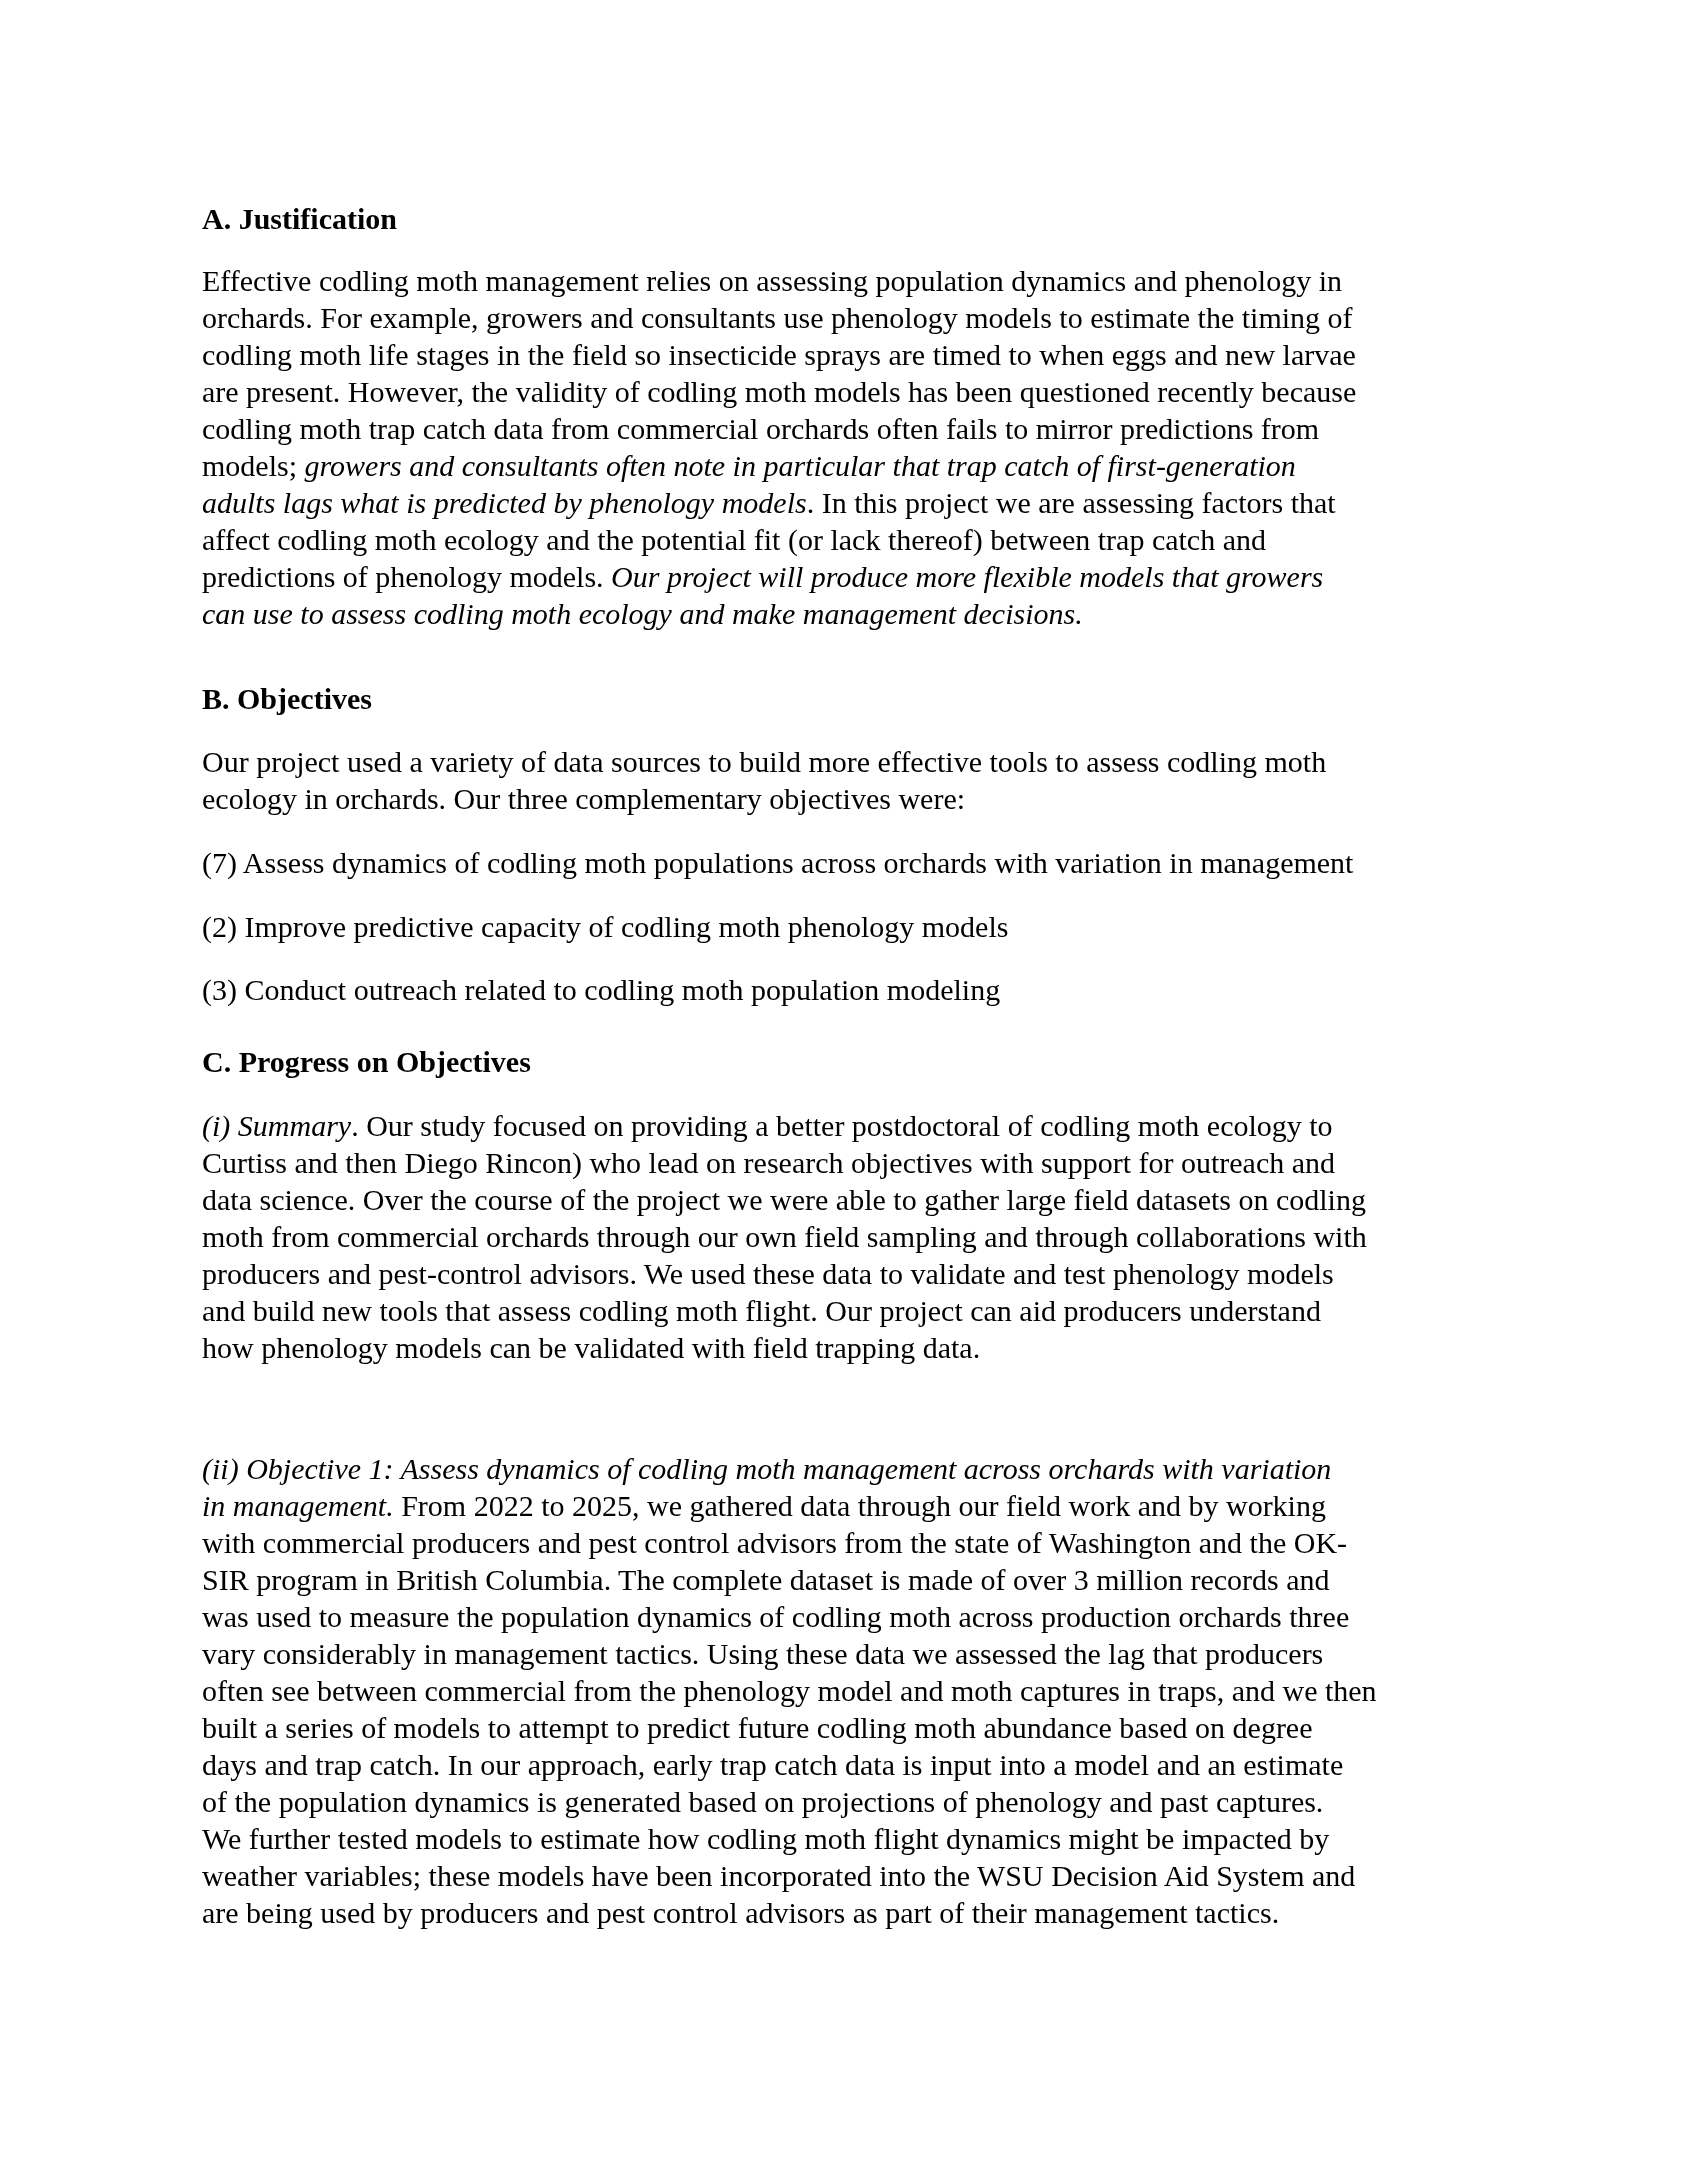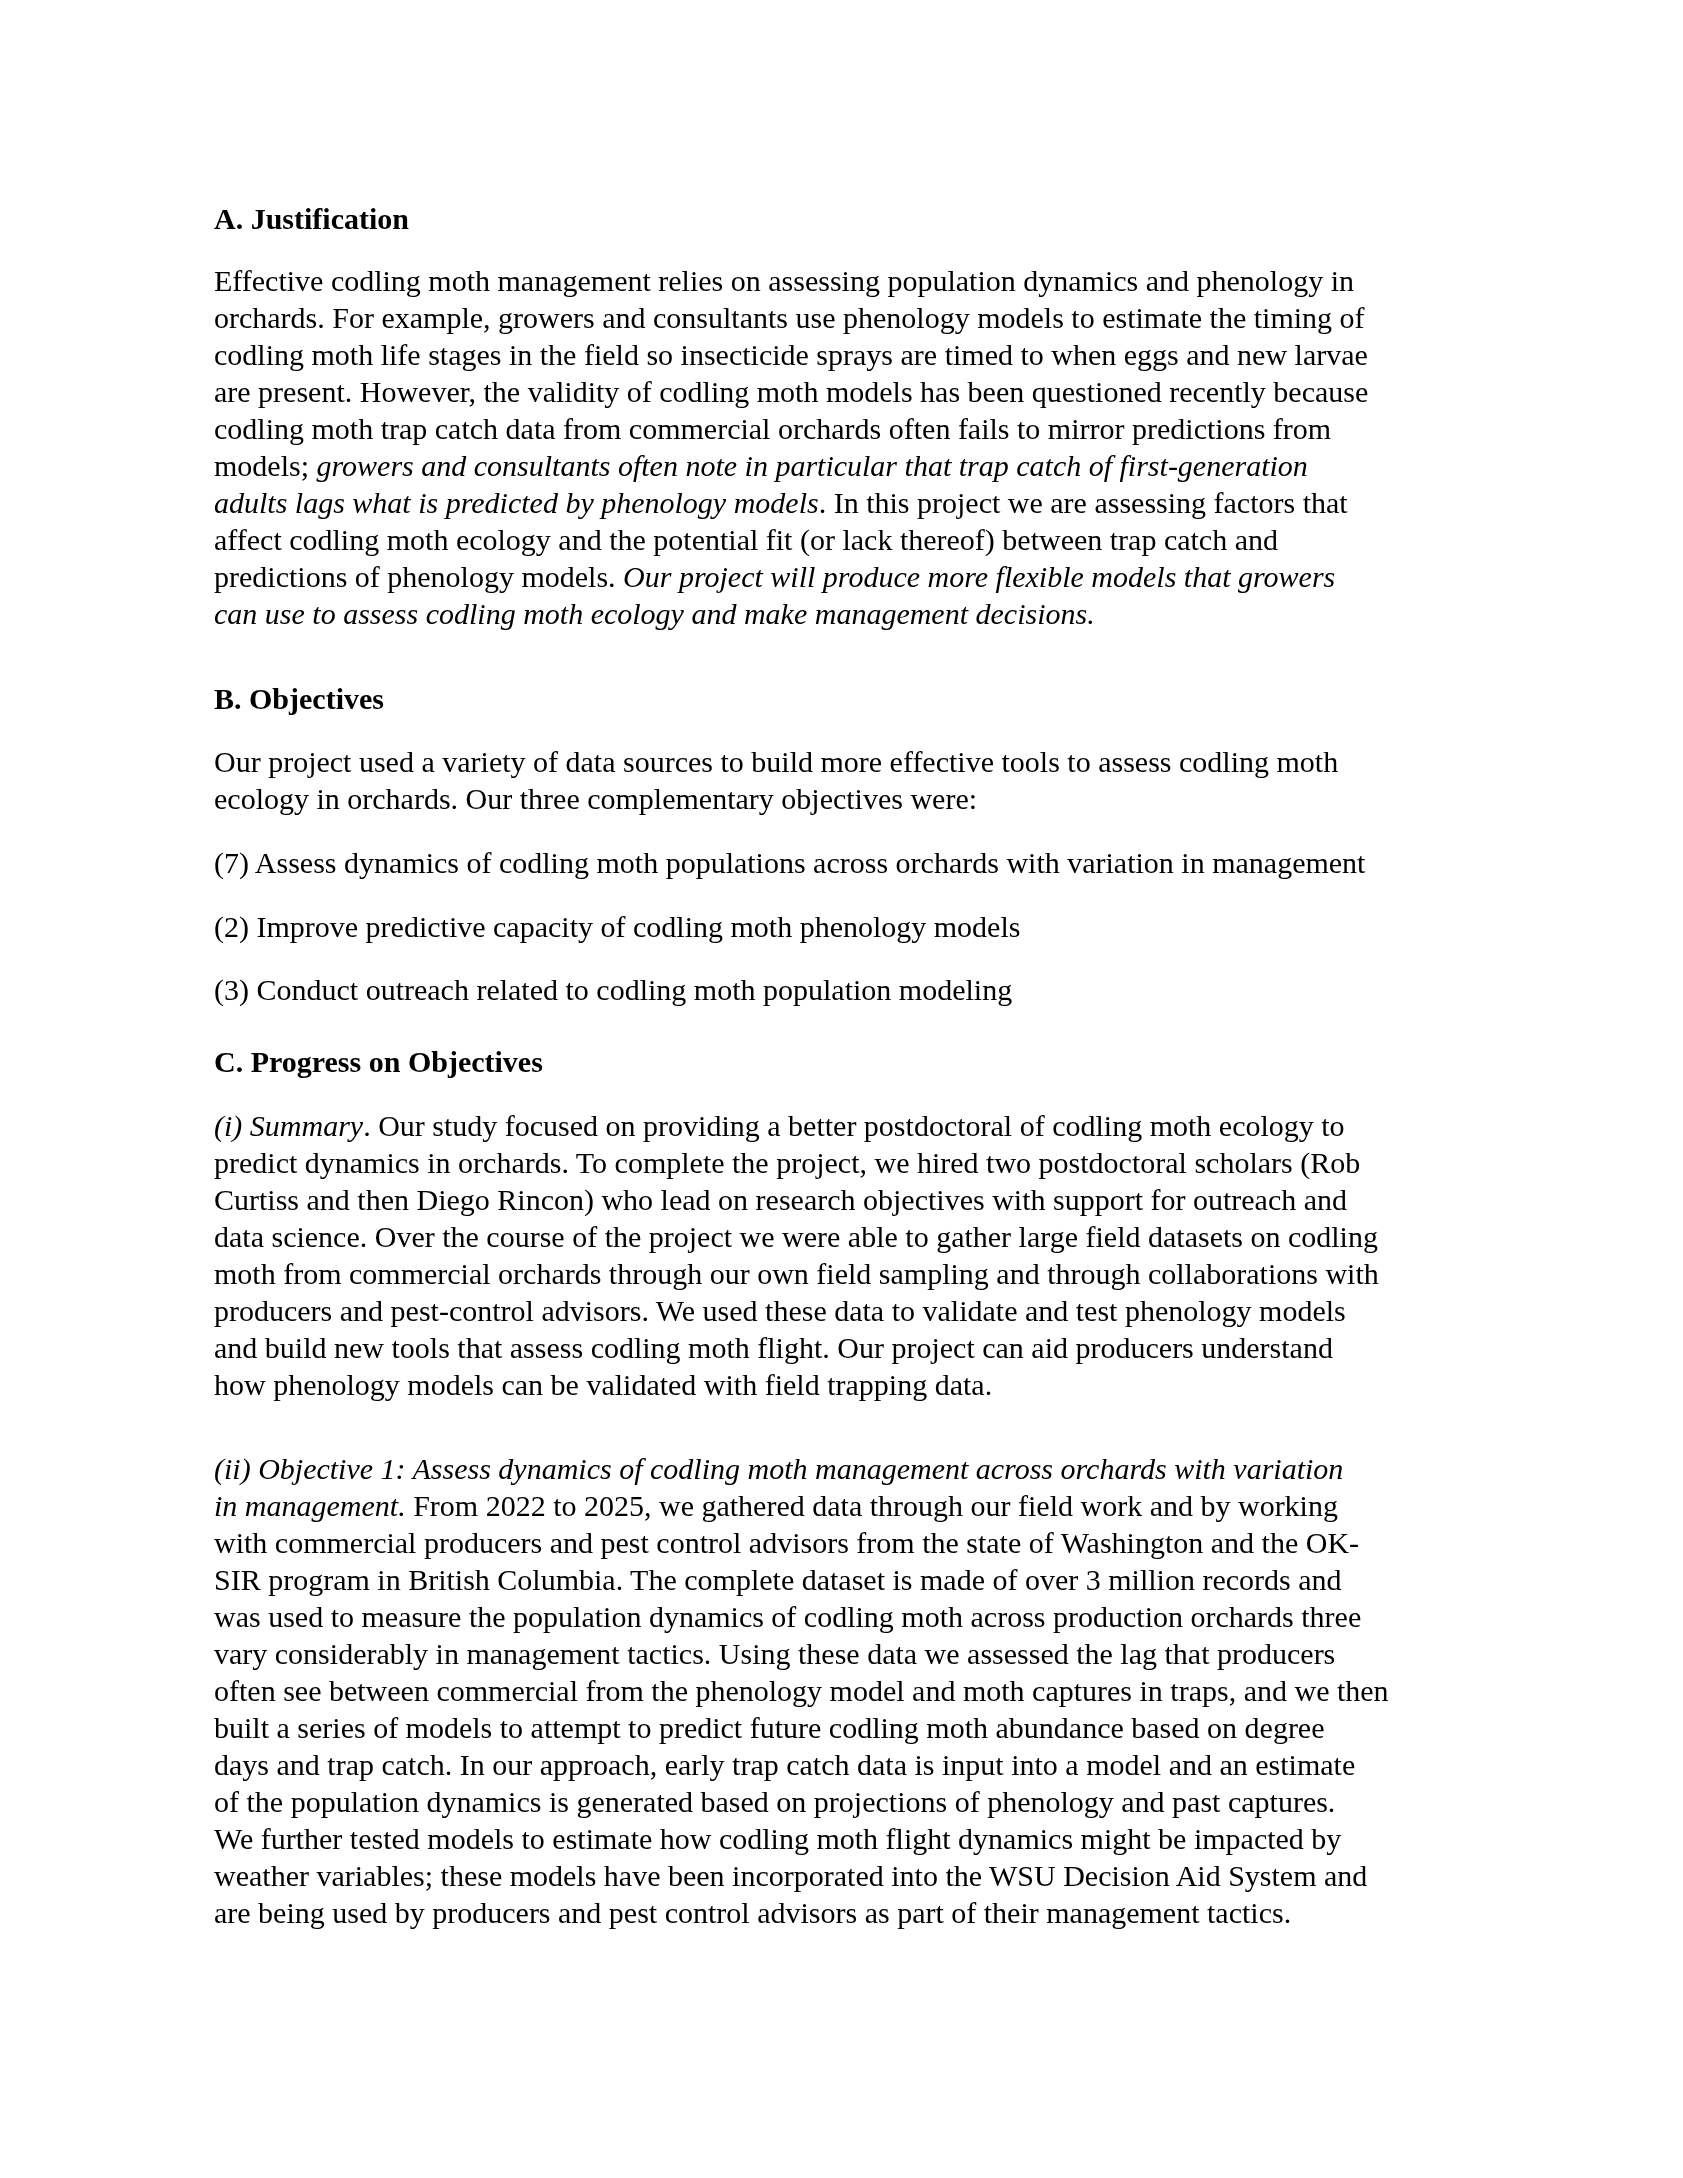--- a/index.html
+++ b/index.html
@@ -2,21 +2,21 @@
 <html><head>
 <meta charset="utf-8">
 <style>
   html, body { margin: 0; padding: 0; background: #ffffff; }
   body { width: 1683px; height: 2178px; position: relative; overflow: hidden; }
   .page {
     position: absolute; left: 198px; top: 0; width: 1297px;
     font-family: "Liberation Serif", "DejaVu Serif", serif;
     font-size: 30px; line-height: 37px; color: #000000;
   }
-  .block { position: absolute; left: 16px; white-space: nowrap; }
+  .block { position: absolute; left: 4px; white-space: nowrap; }
   .line { display: block; height: 37px; white-space: nowrap; }
   .heading { font-weight: bold; }
   .bi { font-weight: normal; font-style: italic; }
 </style>
 </head>
 <body>
 
 <div class="page">
 
   <div class="block heading" style="top:200px">
@@ -50,21 +50,20 @@
   </div>
   <div class="block" style="top:971px">
     <span class="line">(3) Conduct outreach related to codling moth population modeling</span>
   </div>
 
   <div class="block heading" style="top:1043px">
     <span class="line">C. Progress on Objectives</span>
   </div>
   <div class="block" style="top:1107px">
       <span class="line"><span class="bi">(i) Summary</span><span>. Our study focused on providing a better postdoctoral of codling moth ecology to</span></span>
-      <span class="line"><span>predict dynamics in orchards. To complete the project, we hired two postdoctoral scholars (Rob</span></span>
       <span class="line"><span>Curtiss and then Diego Rincon) who lead on research objectives with support for outreach and</span></span>
       <span class="line"><span>data science. Over the course of the project we were able to gather large field datasets on codling</span></span>
       <span class="line"><span>moth from commercial orchards through our own field sampling and through collaborations with</span></span>
       <span class="line"><span>producers and pest-control advisors. We used these data to validate and test phenology models</span></span>
       <span class="line"><span>and build new tools that assess codling moth flight. Our project can aid producers understand</span></span>
       <span class="line"><span>how phenology models can be validated with field trapping data.</span></span>
     </div>
   <div class="block" style="top:1450px">
       <span class="line"><span class="bi">(ii) Objective 1: Assess dynamics of codling moth management across orchards with variation</span></span>
       <span class="line"><span class="bi">in management.</span><span> From 2022 to 2025, we gathered data through our field work and by working</span></span>

